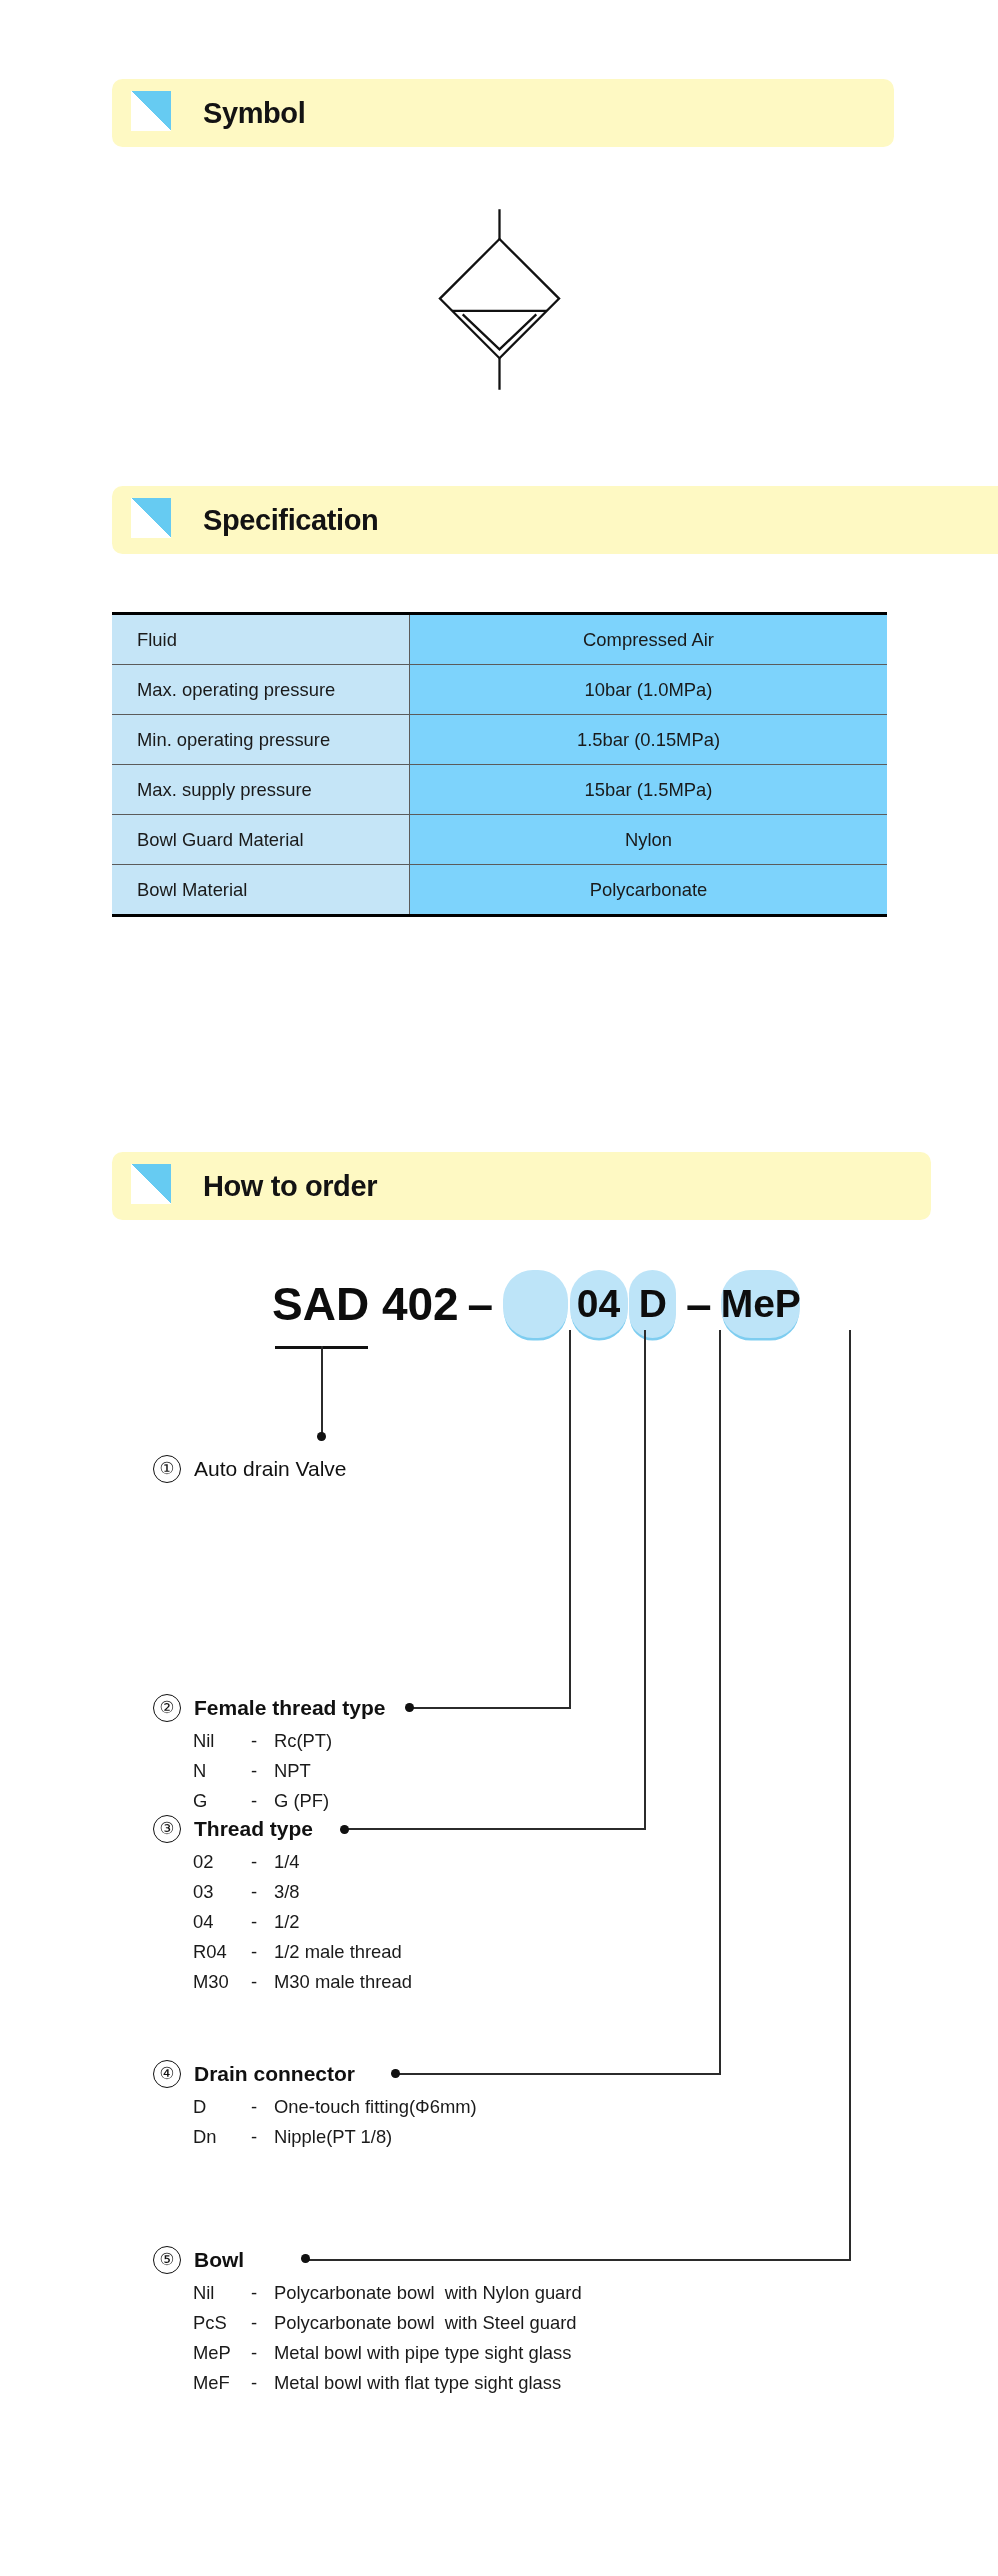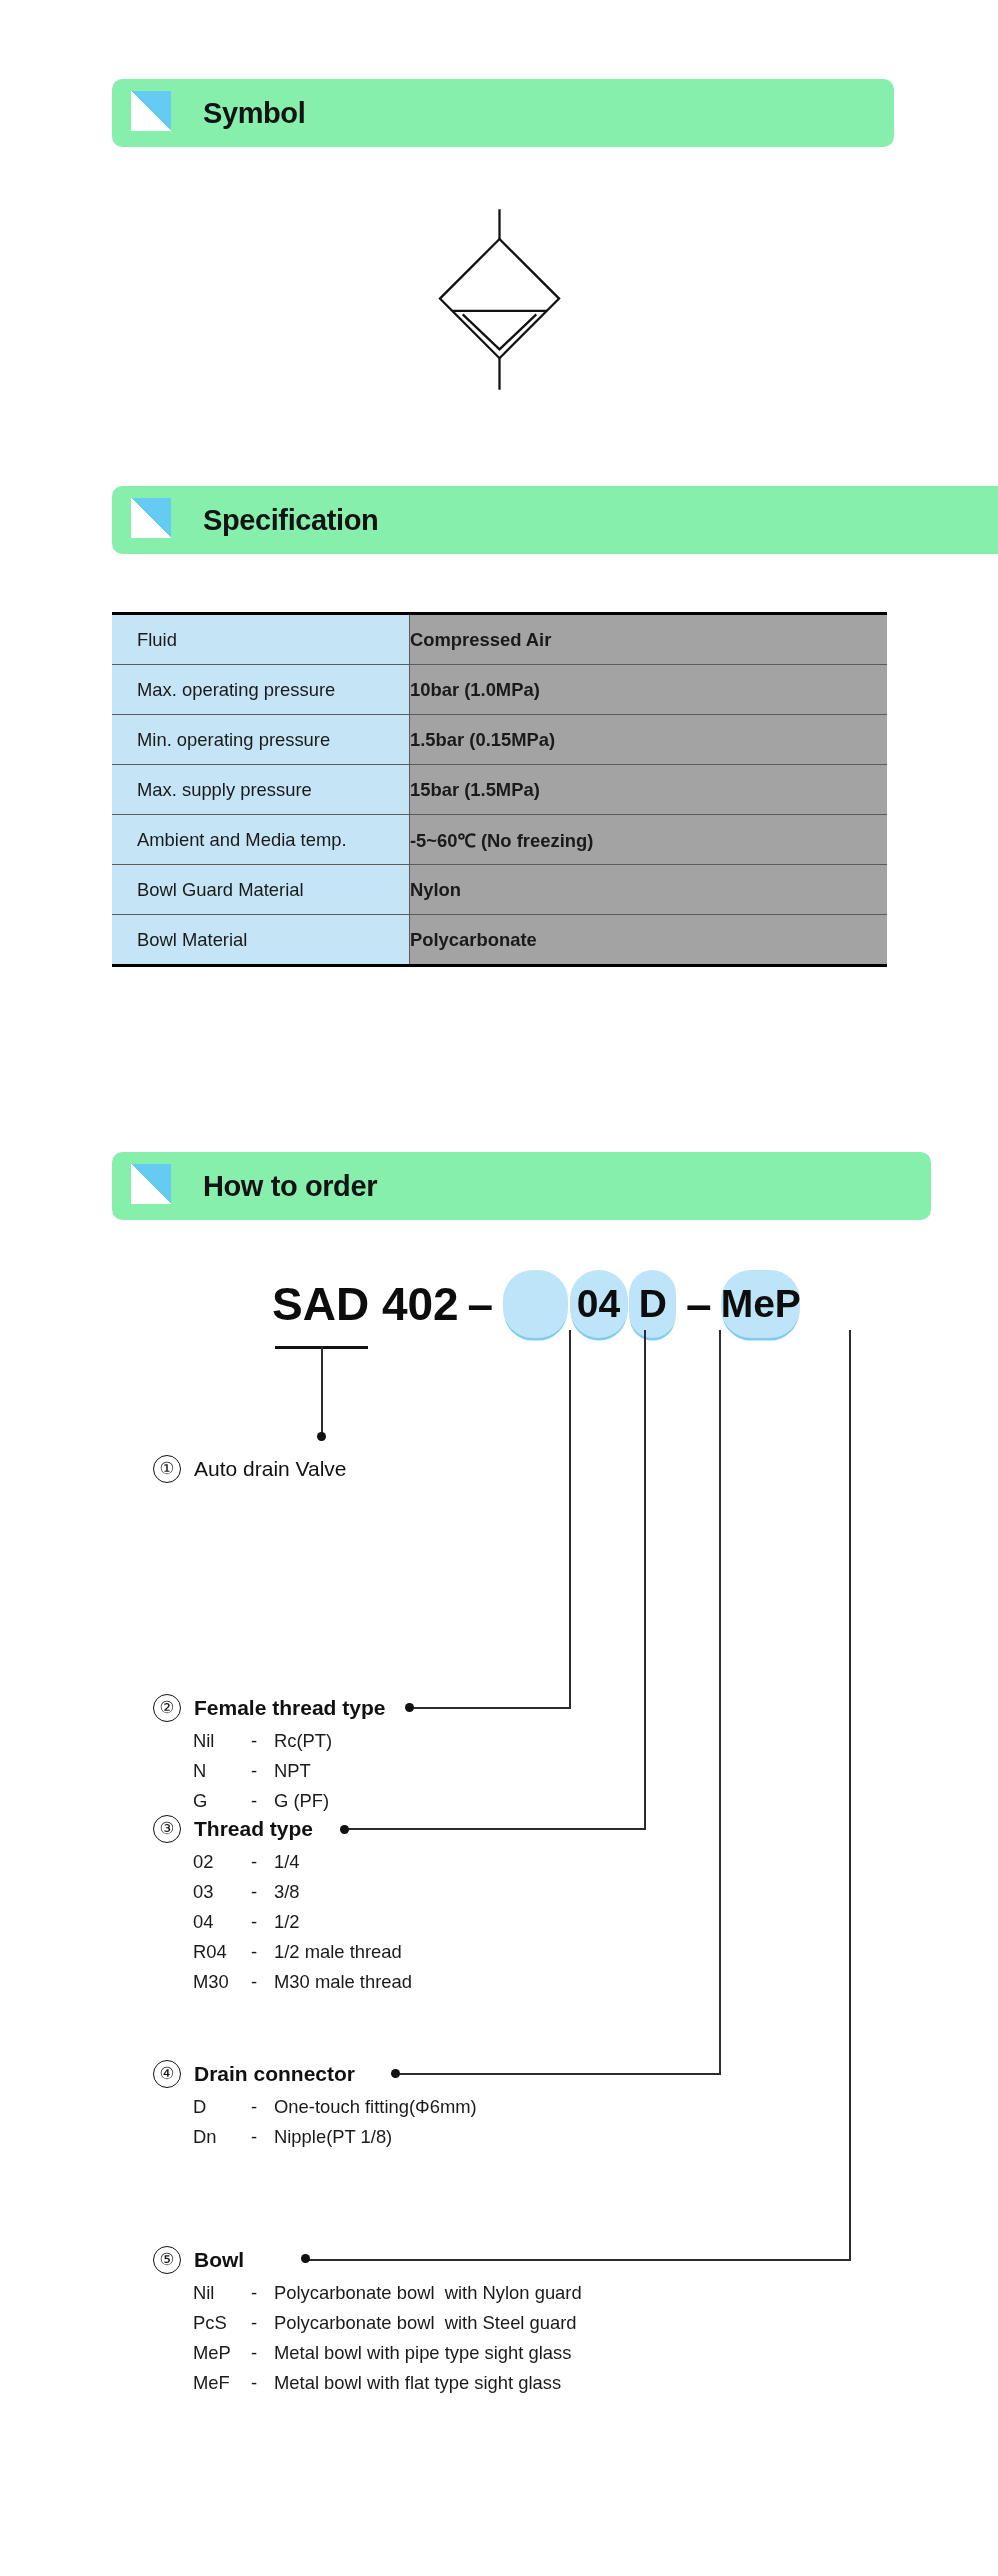--- a/index.html
+++ b/index.html
@@ -13,21 +13,21 @@
     position: relative;
     font-family: "Liberation Sans", sans-serif;
     color: #1a1a1a;
     overflow: hidden;
   }
 
   
   .banner {
     position: absolute;
     height: 68px;
-    background: #86efac;
+    background: #fef9c3;
     border-radius: 10.5px;
     display: flex;
     align-items: center;
   }
   .banner-mark {
     position: absolute;
     left: 19px;
     top: 12.3px;
     width: 40px;
     height: 40px;
@@ -68,22 +68,22 @@
   }
   .spec-table tr:last-child td { border-bottom: none; }
   .spec-table td.key {
     width: 272px;
     background: #c5e5f7;
     padding-left: 25px;
     text-align: left;
     border-right: 1.4px solid #5b5b5b;
   }
   .spec-table td.val {
-    background: #a3a3a3;
-    font-weight: bold;
+    text-align: center;
+    background: #7dd3fc;
   }
 
   
   .order-area {
     position: absolute;
     left: 0;
     top: 1244px;
     width: 999px;
     height: 1270px;
   }
@@ -229,24 +229,20 @@
     </tr>
     <tr>
       <td class="key">Min. operating pressure</td>
       <td class="val">1.5bar (0.15MPa)</td>
     </tr>
     <tr>
       <td class="key">Max. supply pressure</td>
       <td class="val">15bar (1.5MPa)</td>
     </tr>
     <tr>
-      <td class="key">Ambient and Media temp.</td>
-      <td class="val">-5~60℃ (No freezing)</td>
-    </tr>
-    <tr>
       <td class="key">Bowl Guard Material</td>
       <td class="val">Nylon</td>
     </tr>
     <tr>
       <td class="key">Bowl Material</td>
       <td class="val">Polycarbonate</td>
     </tr>
   </tbody>
 </table>
 

